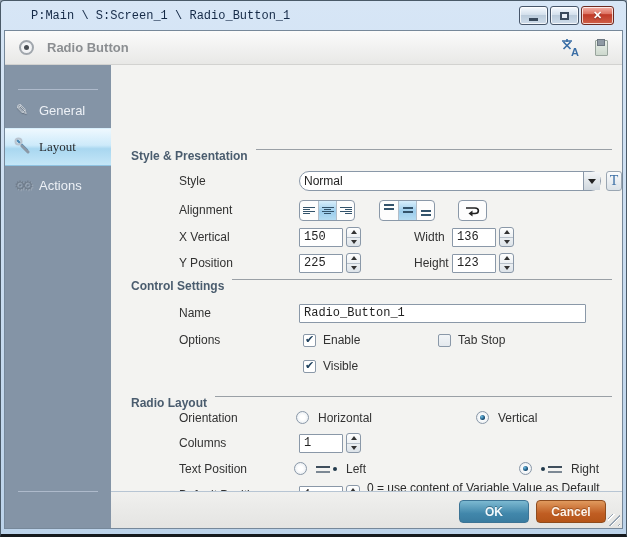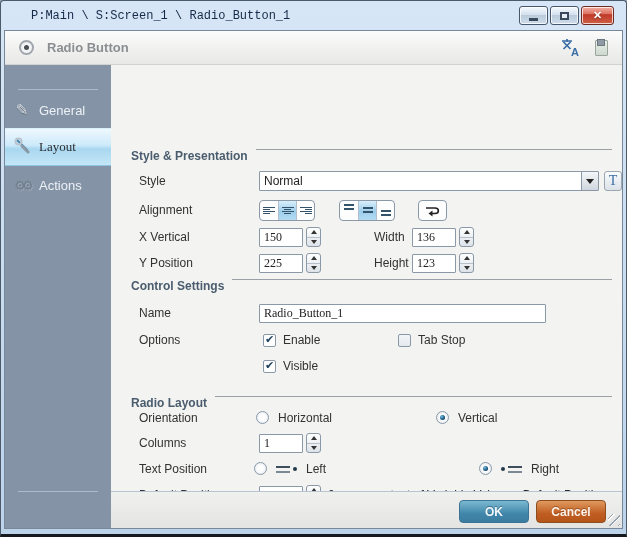--- a/index.html
+++ b/index.html
@@ -58,40 +58,40 @@
 
   .main-col{ flex:1; display:flex; flex-direction:column; min-width:0; }
   .content{ flex:1; position:relative; background:#f3f3f1; }
 
   
   .sec{ position:absolute; left:20px; right:10px; display:flex; align-items:flex-start; }
   .sec .sec-title{ font-size:12px; font-weight:bold; color:#4a5c6e; white-space:nowrap; }
   .sec .sec-line{ flex:1; height:1px; background:#9aa0a6; margin-left:8px; }
   .row{ position:absolute; left:0; right:0; height:24px; display:flex;
     align-items:center; padding-left:28px; }
-  .lbl{ width:120px; font-size:12px; color:#323232; flex:0 0 auto; }
-
-  
-  .txt{ height:19px; border:1px solid #8a98a8; background:#fff; font-family:Liberation Serif, serif;
+  .lbl{ width:120px; font-size:12px; color:#323232; flex:0 0 auto;margin-left:40px; }
+
+  
+  .txt{ height:19px; border:1px solid #8a98a8; background:#fff; font-family:Liberation Mono, monospace;
     font-size:12px; color:#222; padding:0 4px; border-radius:1px; }
   .txt.spinval{ width:44px; }
   .txt.name{ width:287px; }
   .spinner{ width:15px; height:20px; margin-left:3px; border:1px solid #8a98a8;
     border-radius:3px; background:linear-gradient(#fefefe,#dde3e9);
     display:flex; flex-direction:column; overflow:hidden; cursor:default; }
   .spinner .sp{ flex:1; display:flex; align-items:center; justify-content:center; }
   .spinner .sp.up{ border-bottom:1px solid #b7c0ca; }
   .arr-up{ width:0; height:0; border-left:3px solid transparent; border-right:3px solid transparent;
     border-bottom:4px solid #333; }
   .arr-dn{ width:0; height:0; border-left:3px solid transparent; border-right:3px solid transparent;
     border-top:4px solid #333; }
 
   
   .dd{ width:341px; height:20px; border:1px solid #8a98a8; background:#fff; display:flex;
-    align-items:center; border-radius:1px; cursor:default; }
+    align-items:center; border-radius:10px; cursor:default; }
   .dd .dd-val{ flex:1; font-size:12px; color:#222; padding-left:4px; }
   .dd .dd-btn{ width:17px; align-self:stretch; border-left:1px solid #8a98a8;
     background:linear-gradient(#f4f6f8,#cfd7de); display:flex; align-items:center; justify-content:center; }
   .dd-arr{ width:0; height:0; border-left:4px solid transparent; border-right:4px solid transparent;
     border-top:5px solid #222; }
   .tbtn{ width:18px; height:20px; margin-left:5px; border:1px solid #9aa6b2; border-radius:3px;
     background:linear-gradient(#fbfcfd,#dbe2e8); color:#3a6ea5; font-family:"Liberation Serif",serif;
     font-size:14px; display:flex; align-items:center; justify-content:center; cursor:default; }
 
   

